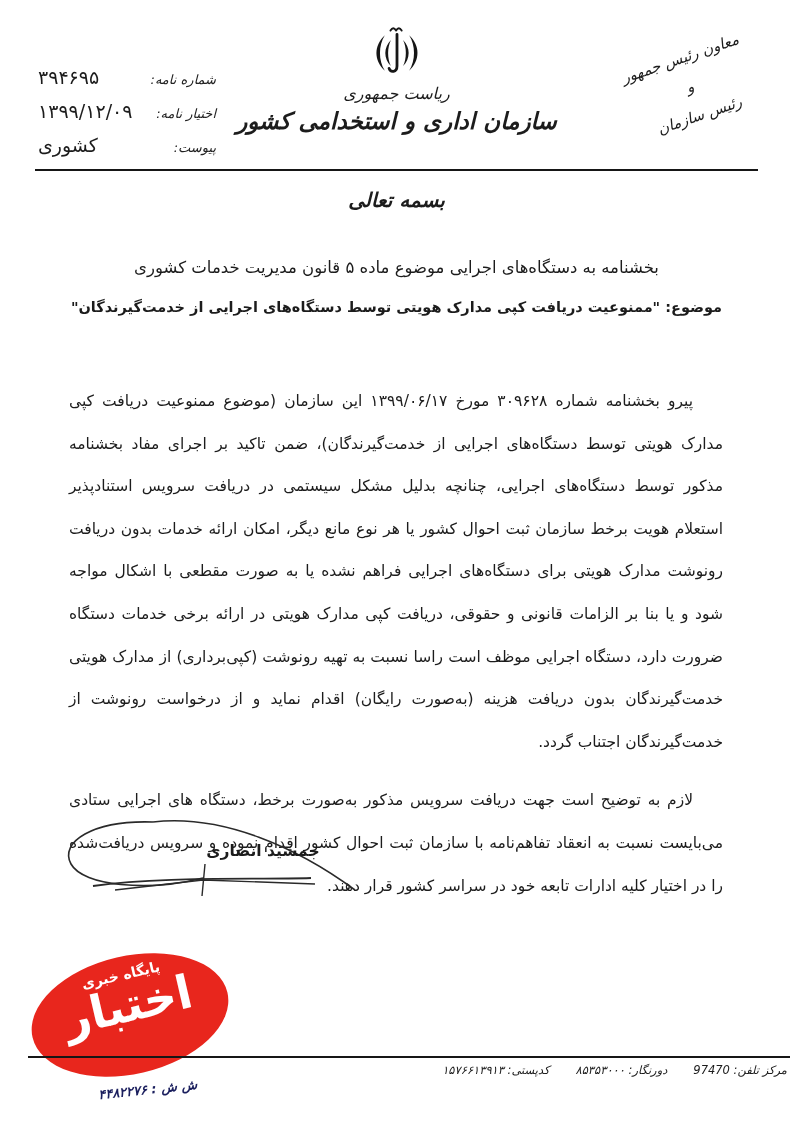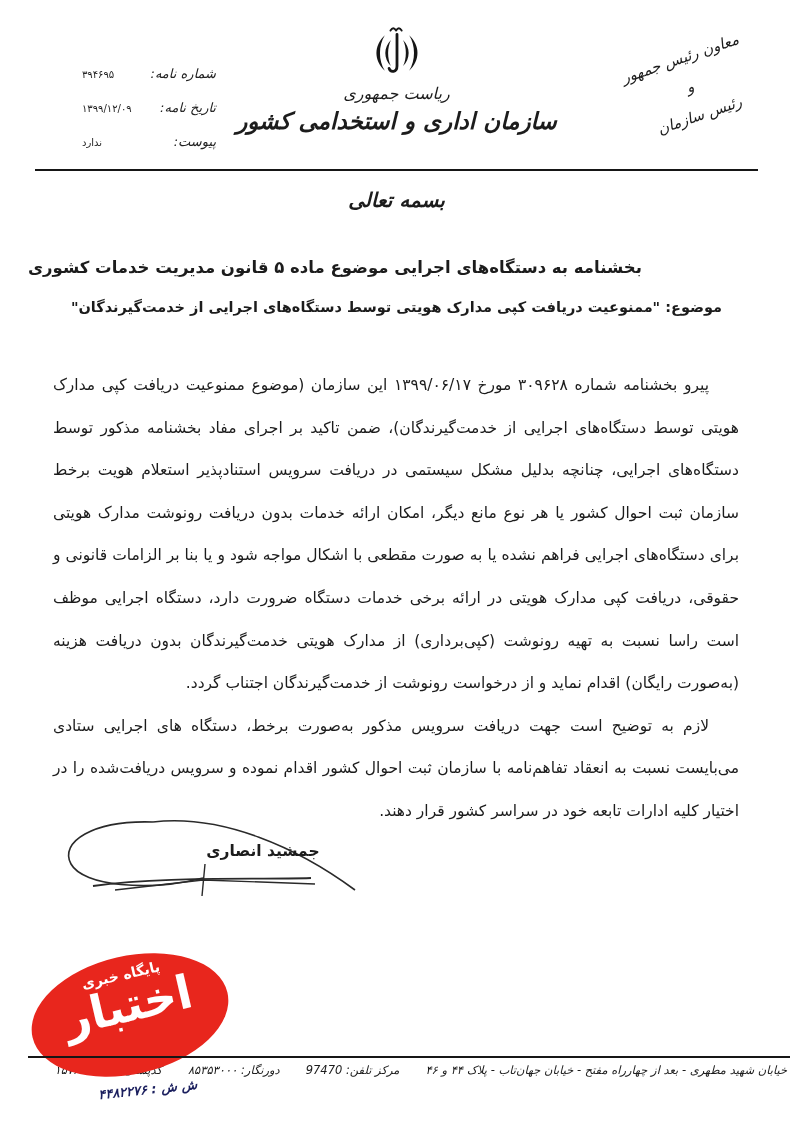--- a/index.html
+++ b/index.html
@@ -26,41 +26,41 @@
   .position-block{
     position:absolute;right:8px;top:42px;width:190px;
     transform:rotate(-19deg);
     text-align:center;font-style:italic;font-size:15px;font-weight:500;
     line-height:30px;
   }
   .meta{position:absolute;left:38px;top:66px;width:178px;font-size:13px;}
   .meta-row{display:flex;flex-direction:row;justify-content:space-between;
     align-items:baseline;height:34px;}
   .meta-label{font-size:13px;font-style:italic;color:#222;}
-  .meta-value{font-size:10px;letter-spacing:1px;margin-left:44px;}
+  .meta-value{font-size:19px;letter-spacing:1px;}
   .rule-top{position:absolute;left:35px;top:169px;width:723px;height:2px;background:#161616;}
   
   .besmele{
     position:absolute;left:0;top:188px;width:793px;text-align:center;
     font-size:20px;font-style:italic;font-weight:bold;
   }
   .doc-title{
-    position:absolute;left:28px;top:258px;width:737px;text-align:left;
-    font-size:16.5px;font-weight:bold;
+    position:absolute;left:28px;top:258px;width:737px;text-align:center;
+    font-size:16.5px;font-weight:normal;
   }
   .doc-subject{
     position:absolute;left:28px;top:299px;width:737px;text-align:center;
     font-size:14.5px;font-weight:bold;
   }
   
   .body-text{
     position:absolute;right:54px;top:364px;width:686px;
     font-size:15.5px;line-height:42.6px;text-align:justify;
   }
-  .body-text p{margin:0;text-indent:30px;}
+  .body-text p{margin:16px;text-indent:30px;}
   
   .signature{position:absolute;right:430px;top:806px;width:310px;height:100px;}
   .signature-swoosh{position:absolute;left:0;top:0;width:310px;height:100px;}
   .signature-name{
     position:absolute;right:20px;top:36px;width:160px;text-align:center;
     font-size:15.5px;font-weight:bold;
   }
   
   .stamp{
     position:absolute;left:30px;top:956px;width:200px;height:118px;
@@ -108,26 +108,26 @@
 
   <div class="org-top">ریاست جمهوری</div>
   <div class="org-name">سازمان اداری و استخدامی کشور</div>
 
   <div class="meta">
     <div class="meta-row">
       <span class="meta-label">شماره نامه:</span>
       <span class="meta-value">۳۹۴۶۹۵</span>
     </div>
     <div class="meta-row">
-      <span class="meta-label">تاریخ نامه:</span>
+      <span class="meta-label">اختیار نامه:</span>
       <span class="meta-value">۱۳۹۹/۱۲/۰۹</span>
     </div>
     <div class="meta-row">
       <span class="meta-label">پیوست:</span>
-      <span class="meta-value">ندارد</span>
+      <span class="meta-value">کشوری</span>
     </div>
   </div>
 
   <div class="rule-top"></div>
 
   <div class="besmele">بسمه تعالی</div>
 
   <div class="doc-title">بخشنامه به دستگاه‌های اجرایی موضوع ماده ۵ قانون مدیریت خدمات کشوری</div>
   <div class="doc-subject">موضوع: "ممنوعیت دریافت کپی مدارک هویتی توسط دستگاه‌های اجرایی از خدمت‌گیرندگان"</div>
 
@@ -148,19 +148,18 @@
   </div>
 
   <div class="stamp" style="background: rgb(232, 38, 29);">
     <div class="stamp-top">پایگاه خبری</div>
     <div class="stamp-main">اختبار</div>
   </div>
   <div class="stamp-serial" style="color: rgb(27, 31, 94);">ش ش : ۴۴۸۲۲۷۶</div>
 
   <div class="rule-bottom"></div>
   <div class="footer-row">
-    <span class="footer-item">خیابان شهید مطهری - بعد از چهارراه مفتح - خیابان جهان‌تاب - پلاک ۴۴ و ۴۶</span>
     <span class="footer-item">مرکز تلفن: 97470</span>
     <span class="footer-item">دورنگار: ۸۵۳۵۳۰۰۰</span>
     <span class="footer-item">کدپستی: ۱۵۷۶۶۱۳۹۱۳</span>
   </div>
 
 </div>
 
 </body></html>

